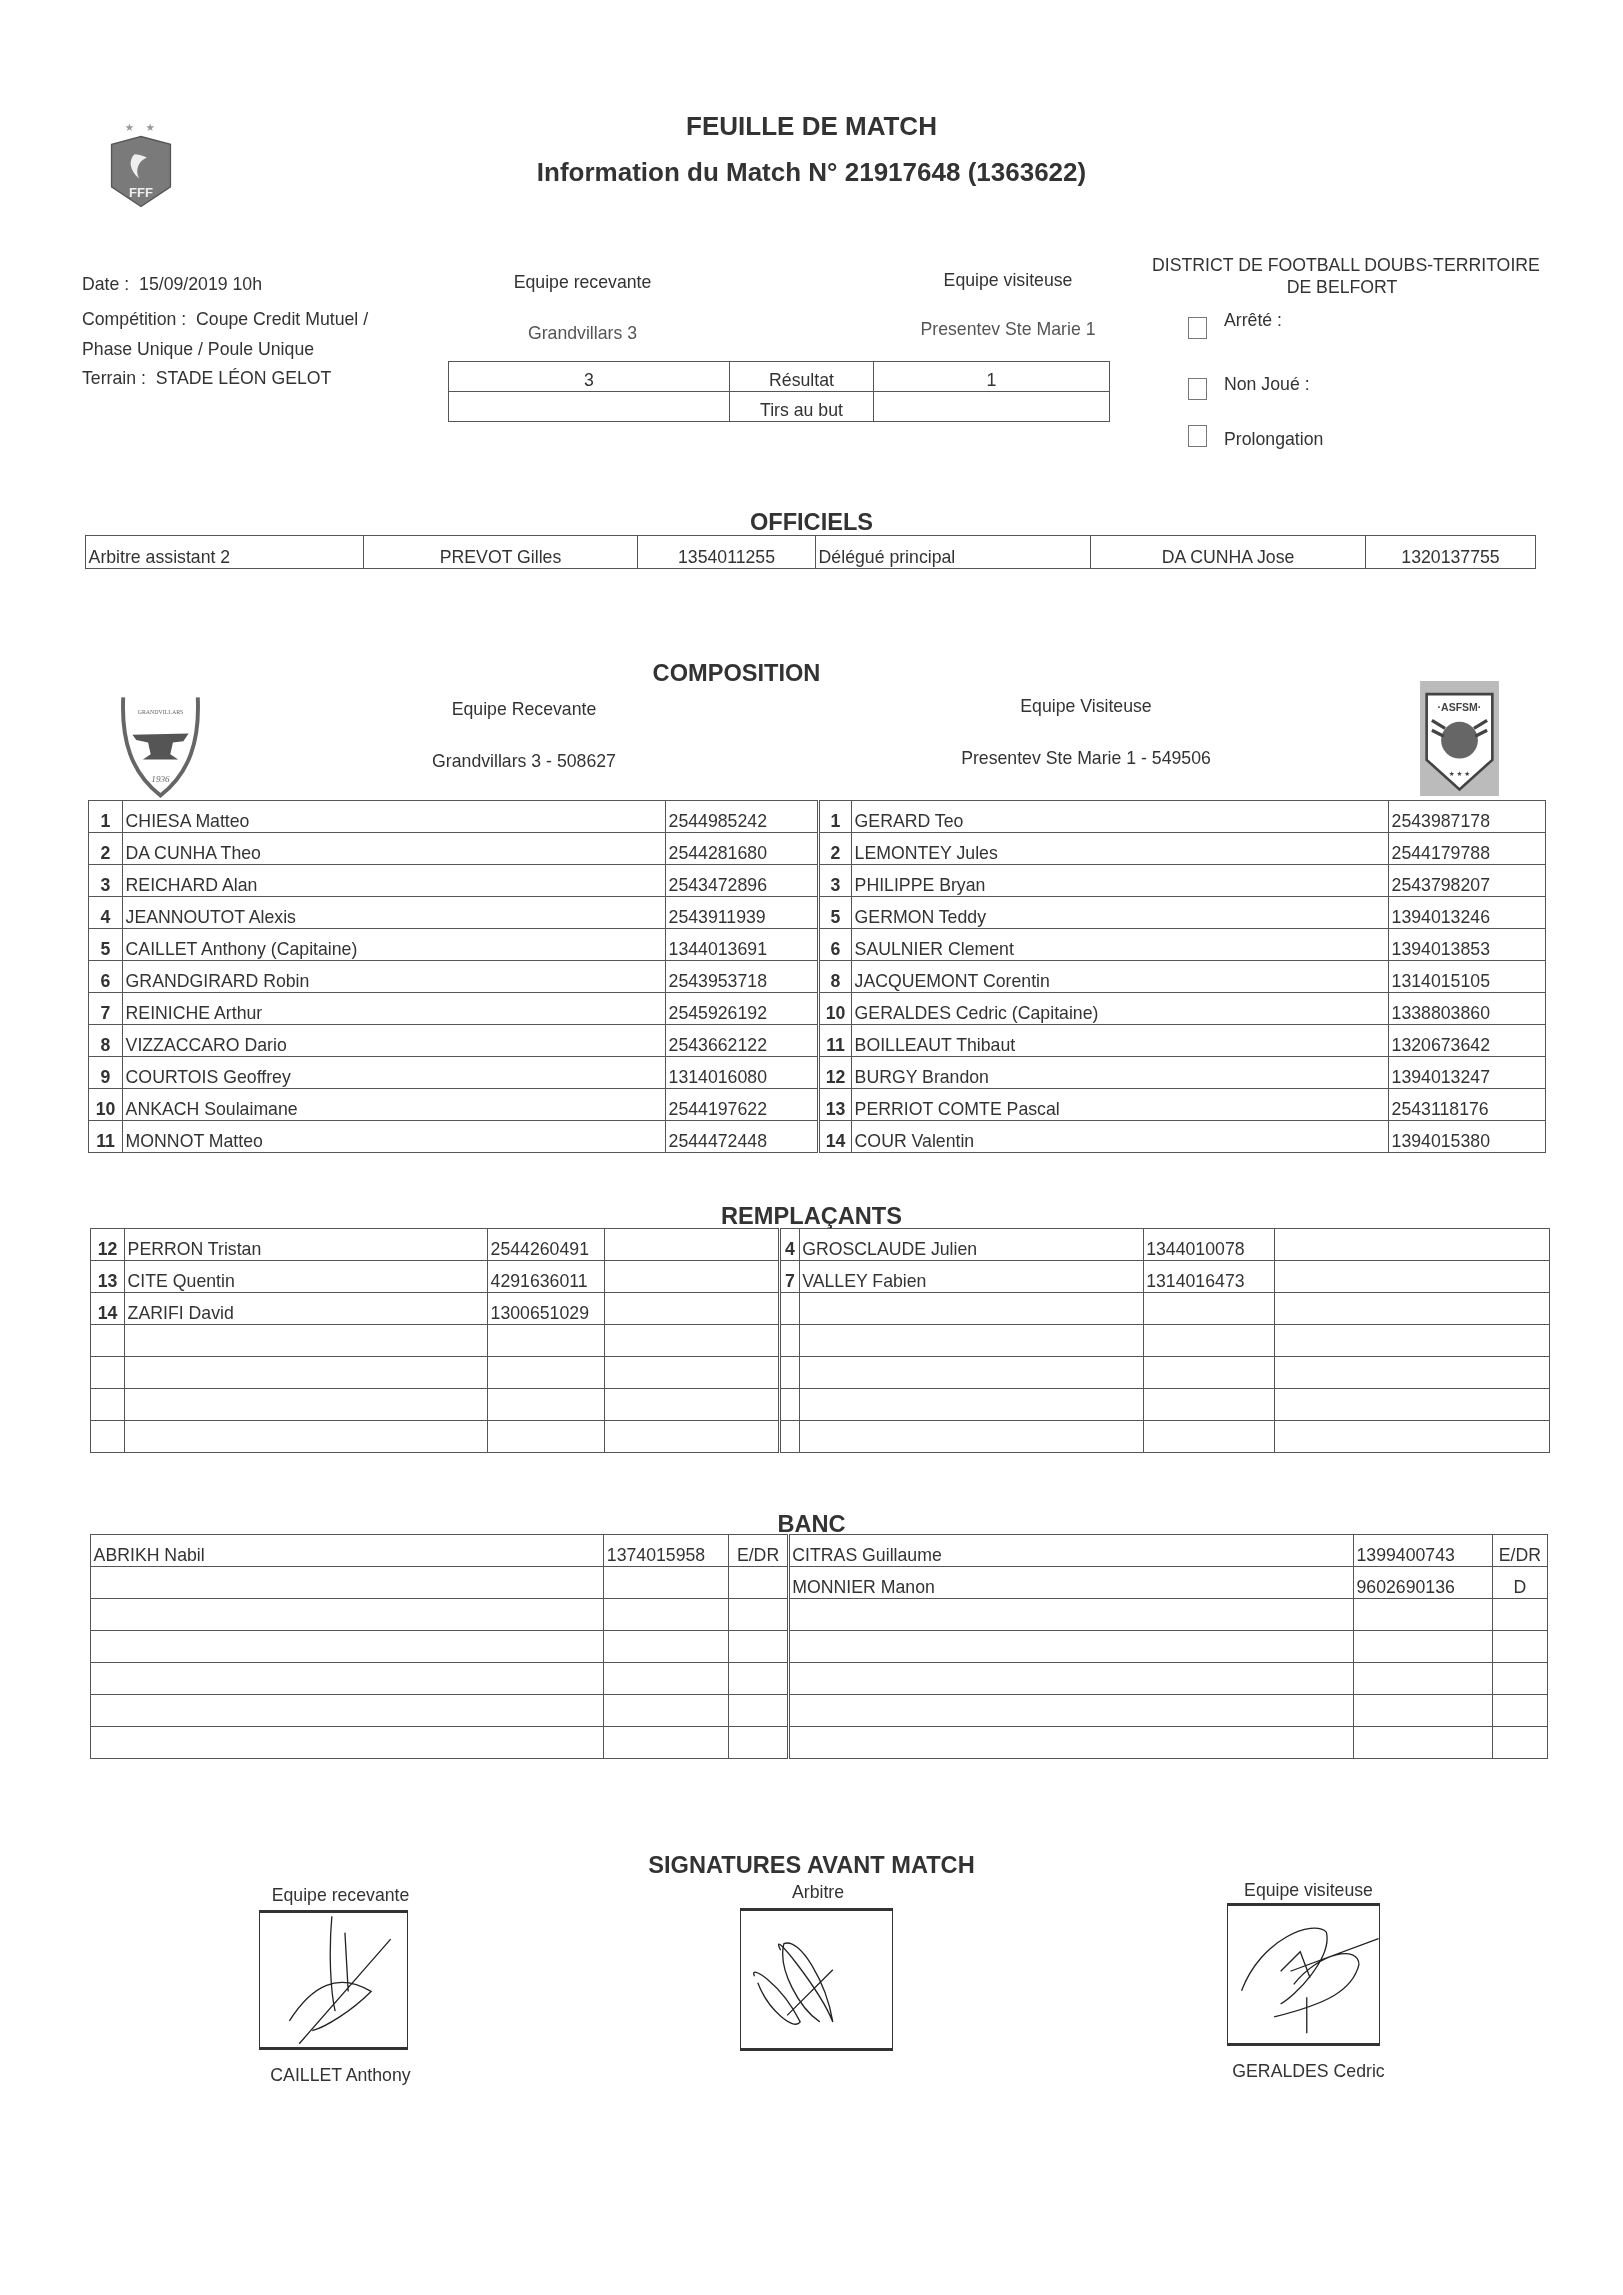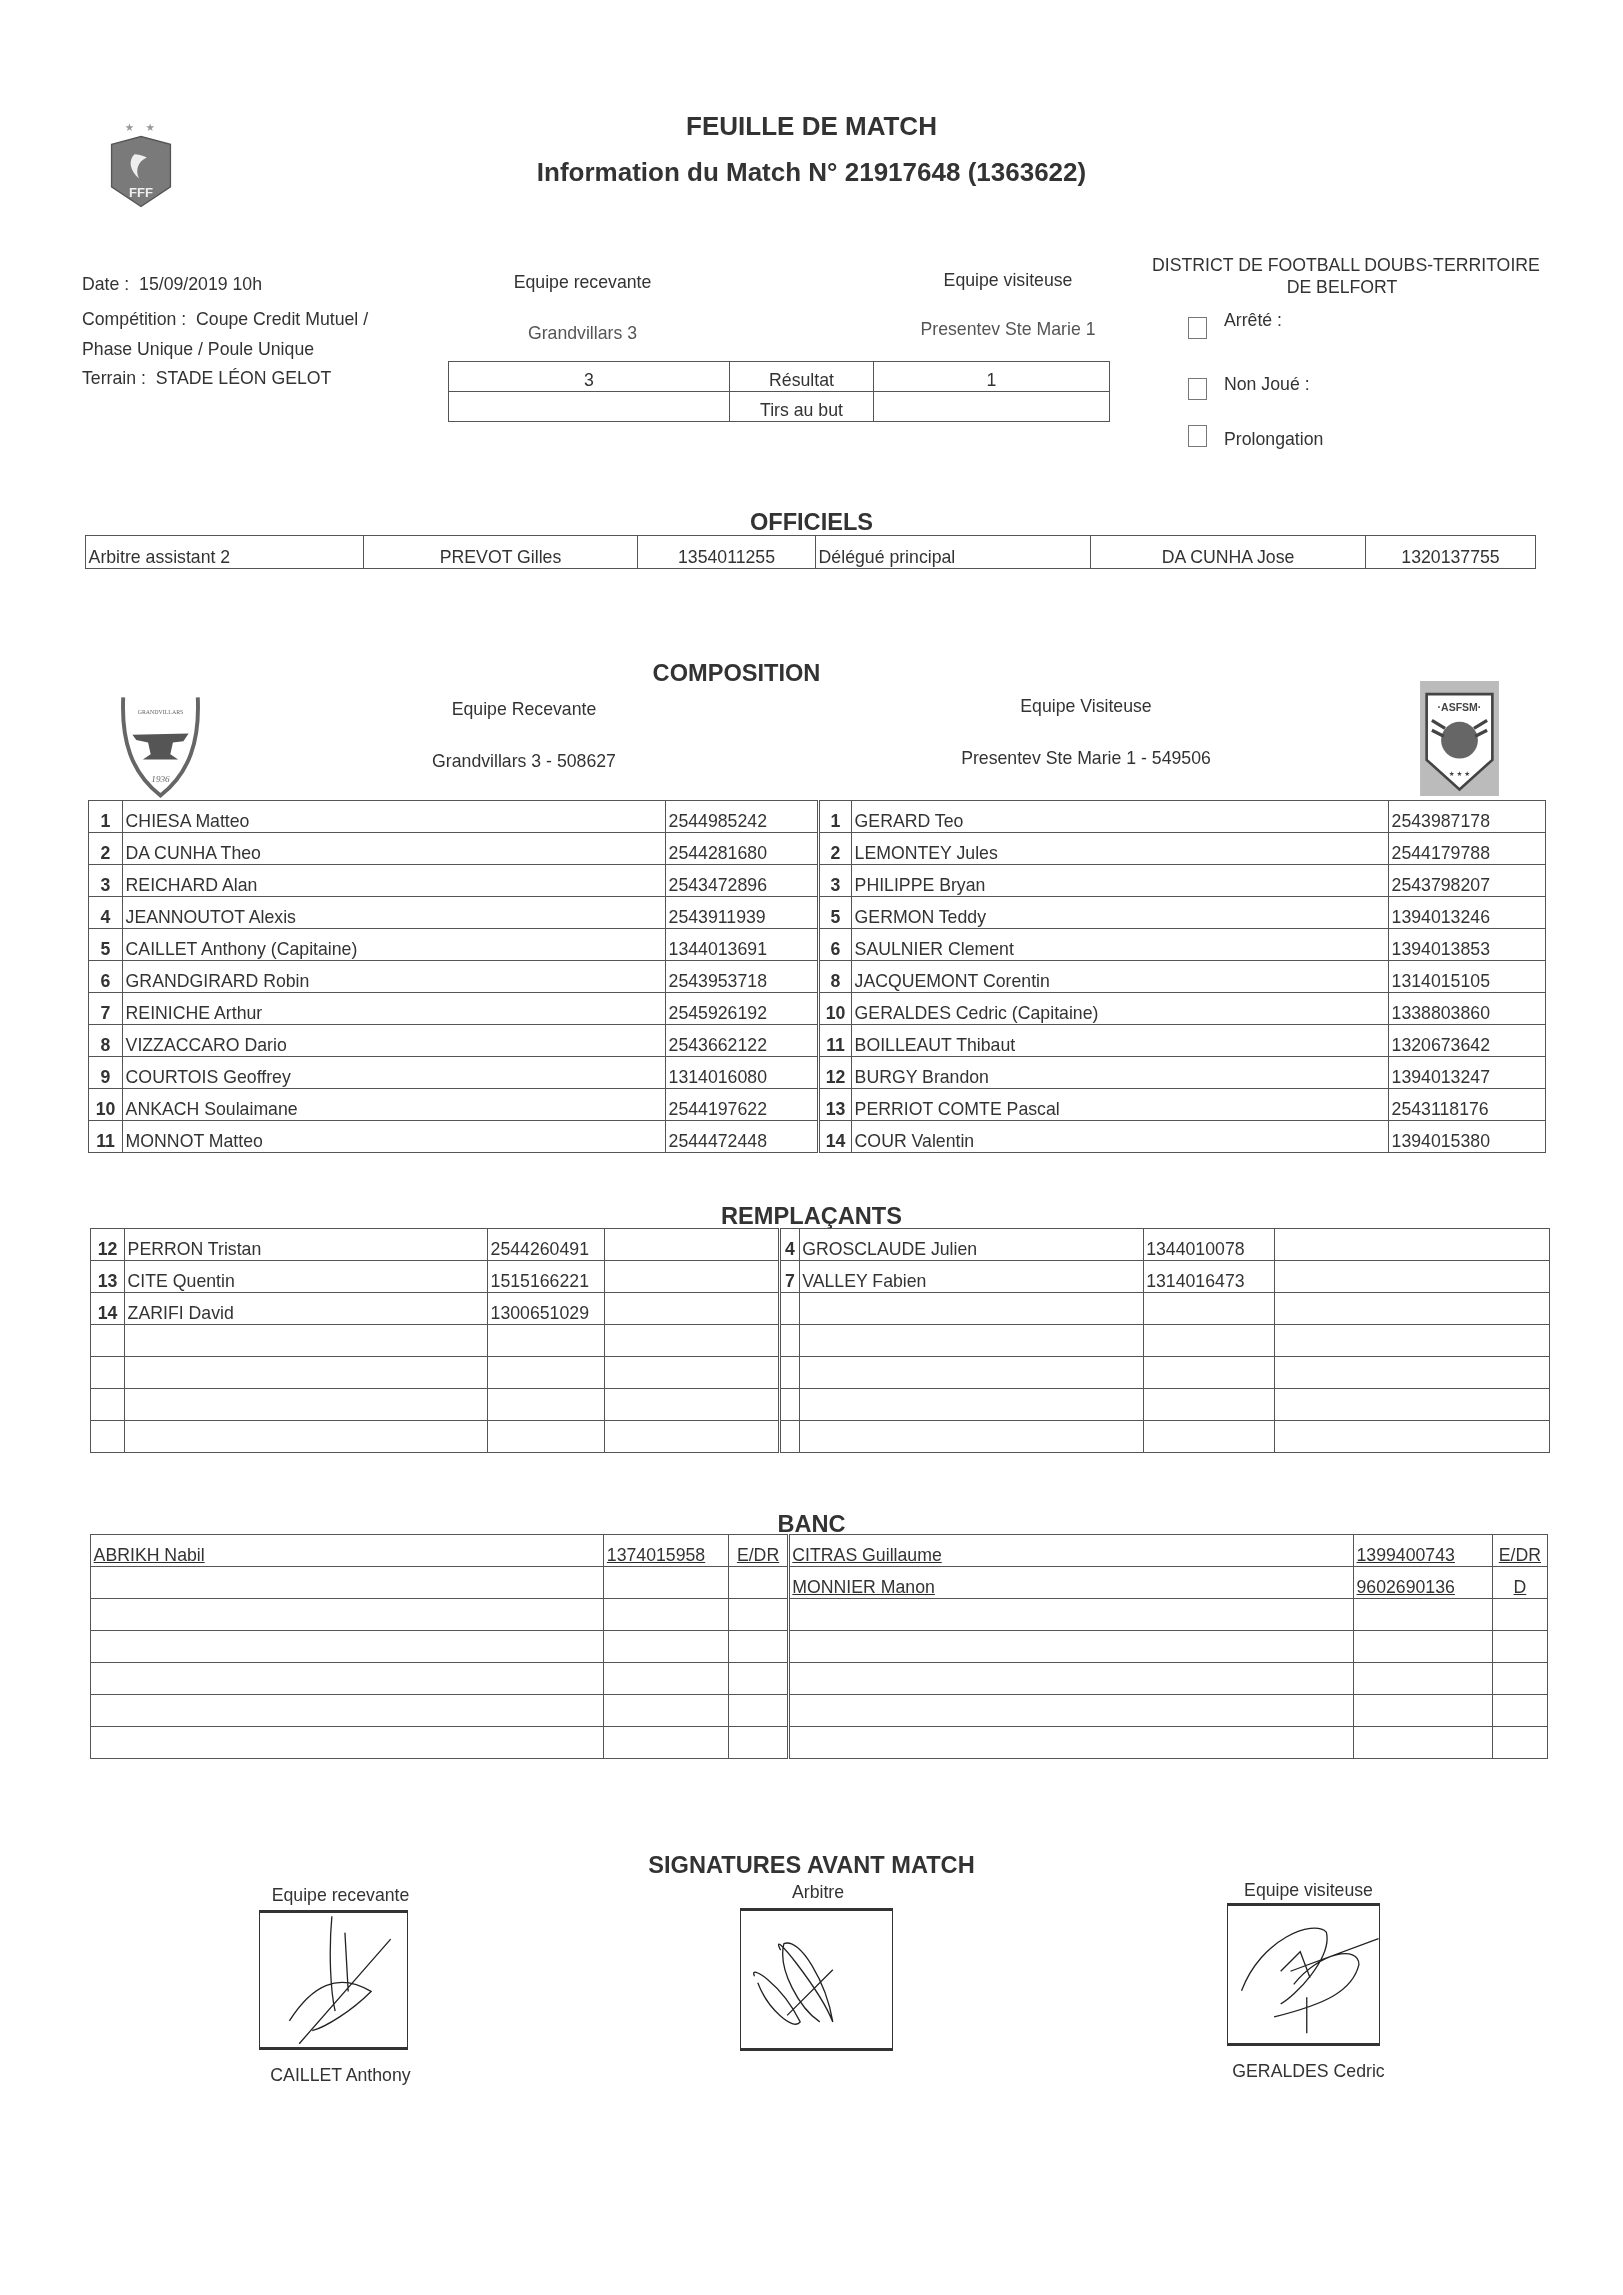--- a/index.html
+++ b/index.html
@@ -255,21 +255,21 @@
         <td>2544260491</td>
         <td></td>
         <td class="num gap">4</td>
         <td>GROSCLAUDE Julien</td>
         <td>1344010078</td>
         <td></td>
       </tr>
       <tr style="height: 32px;">
         <td class="num">13</td>
         <td>CITE Quentin</td>
-        <td>1515166221</td>
+        <td>4291636011</td>
         <td></td>
         <td class="num gap">7</td>
         <td>VALLEY Fabien</td>
         <td>1314016473</td>
         <td></td>
       </tr>
       <tr style="height: 32px;">
         <td class="num">14</td>
         <td>ZARIFI David</td>
         <td>1300651029</td>
@@ -316,21 +316,21 @@
         <td></td>
         <td class="num gap"></td>
         <td></td>
         <td></td>
         <td></td>
       </tr>
     </tbody>
 </table>
 
 <div class="abs title" style="left:0; width:1623px; top:1511px;">BANC</div>
-<table style="left:90px; top:1534px; width:1458px;text-decoration:underline;">
+<table style="left:90px; top:1534px; width:1458px;">
   <colgroup>
     <col style="width:484px">
       <col style="width:118px">
       <col style="width:56px">
     <col style="width:533px">
       <col style="width:131px">
       <col style="width:52px">
   </colgroup>
   <tbody id="bench-body">
       <tr style="height: 32px;">

